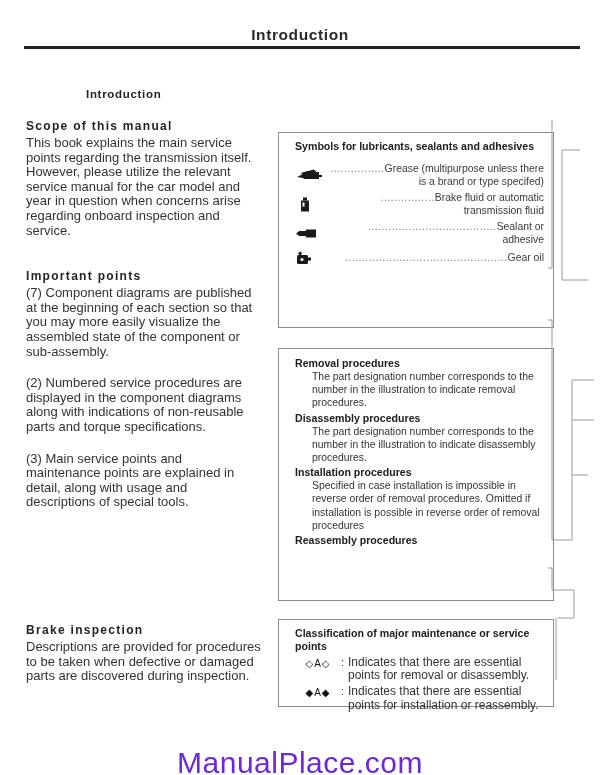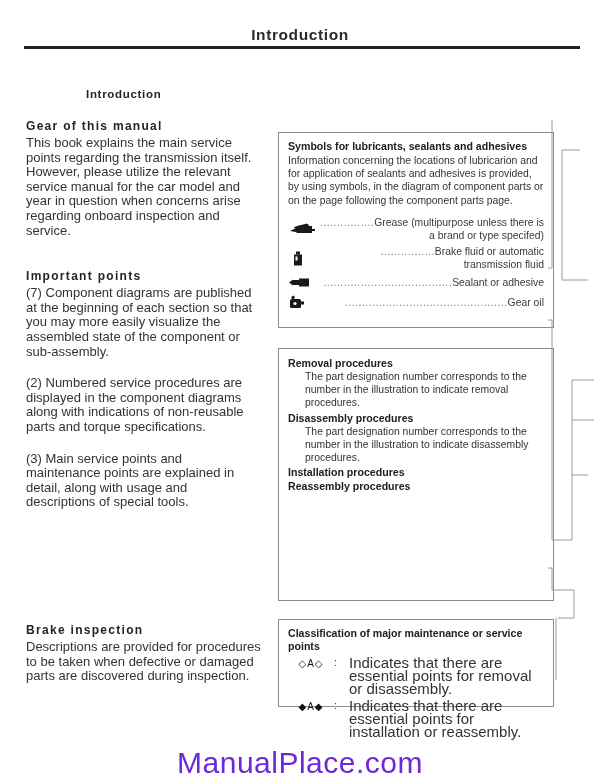--- a/index.html
+++ b/index.html
@@ -82,21 +82,21 @@
     top: 623px;
     width: 236px;
   }
 
   
   .box {
     position: absolute;
     border: 1px solid #8c8c8c;
     background: #ffffff;
     box-sizing: border-box;
-    padding: 7px 9px 8px 9px;
+    padding: 7px 9px 8px 16px;
   }
   #box-symbols { left: 278px; top: 132px; width: 276px; height: 196px; }
   #box-procedures { left: 278px; top: 348px; width: 276px; height: 253px; }
   #box-classification { left: 278px; top: 619px; width: 276px; height: 88px; }
 
   .box-title {
     font-size: 10.6px;
     font-weight: bold;
     color: #202020;
     line-height: 13px;
@@ -169,24 +169,23 @@
     padding-top: 1px;
   }
   .class-colon {
     flex: 0 0 7px;
     font-size: 10.4px;
     line-height: 13.2px;
     color: #333;
   }
   .class-text {
     flex: 1 1 auto;
-    font-size: 15px;
+    font-size: 12px;
     line-height: 13.2px;
     color: #333333;
-    margin-left: 8px;
   }
 
   
   .leaders {
     position: absolute;
     left: 548px;
     top: 120px;
     width: 52px;
     height: 600px;
     pointer-events: none;
@@ -211,39 +210,38 @@
 <div class="page">
 
   <div class="page-header">
     <span class="page-header-title">Introduction</span>
   </div>
   <div class="header-rule"></div>
 
   <div class="left-col">
     <div class="intro-label">Introduction</div>
 
-    <div class="sec-head">Gear of this manual</div>
+    <div class="sec-head">Scope of this manual</div>
     <p class="body-text">This book explains the main service points regarding the transmission itself.  However, please utilize the relevant service manual for the car model and year in question when concerns arise regarding onboard inspection and service.</p>
 
     <div class="gap-lg"></div>
 
     <div class="sec-head">Important points</div>
     <p class="body-text">(7) Component diagrams are published at the beginning of each section so that you may more easily visualize the assembled state of the component or sub-assembly.</p>
     <p class="body-text">(2) Numbered service procedures are displayed in the component diagrams along with indications of non-reusable parts and torque specifications.</p>
     <p class="body-text">(3) Main service points and maintenance points are explained in detail, along with usage and descriptions of special tools.</p>
   </div>
 
   <div class="about-block">
     <div class="sec-head">Brake inspection</div>
     <p class="body-text">Descriptions are provided for procedures to be taken when defective or damaged parts are discovered during inspection.</p>
   </div>
 
   <div class="box" id="box-symbols">
     <div class="box-title">Symbols for lubricants, sealants and adhesives</div>
-    <div class="box-text">Information concerning the locations of lubricarion and for application of sealants and adhesives is provided, by using symbols, in the diagram of component parts or on the page following the component parts page.</div>
 
     <div class="symbol-list">
 
       <div class="symbol-row">
         <span class="symbol-icon">
           <svg width="30" height="15" viewBox="0 0 30 15">
             <path d="M2 9 L8 6 L9 4 L20 2 L21 4 L24 4 L24 7 L27 7 L27 9 L24 9 L24 11 L9 11 L8 10 Z" fill="#1a1a1a"></path>
             <path d="M6 5 L19 1.5 L19.5 3 L7 6.5 Z" fill="#1a1a1a"></path>
           </svg>
         </span>
@@ -288,20 +286,21 @@
   </div>
 
   <div class="box" id="box-procedures">
     <div class="proc-head">Removal procedures</div>
     <div class="proc-body">The part designation number corresponds to the number in the illustration to indicate removal procedures.</div>
 
     <div class="proc-head">Disassembly procedures</div>
     <div class="proc-body">The part designation number corresponds to the number in the illustration to indicate disassembly procedures.</div>
 
     <div class="proc-head">Installation procedures</div>
+    <div class="proc-body">Specified in case installation is impossible in reverse order of removal procedures. Omitted if installation is possible in reverse order of removal procedures</div>
 
     <div class="proc-head">Reassembly procedures</div>
   </div>
 
   <div class="box" id="box-classification">
     <div class="box-title">Classification of major maintenance or service points</div>
 
     <div class="class-row">
       <span class="class-glyph">◇A◇</span>
       <span class="class-colon">:</span>

